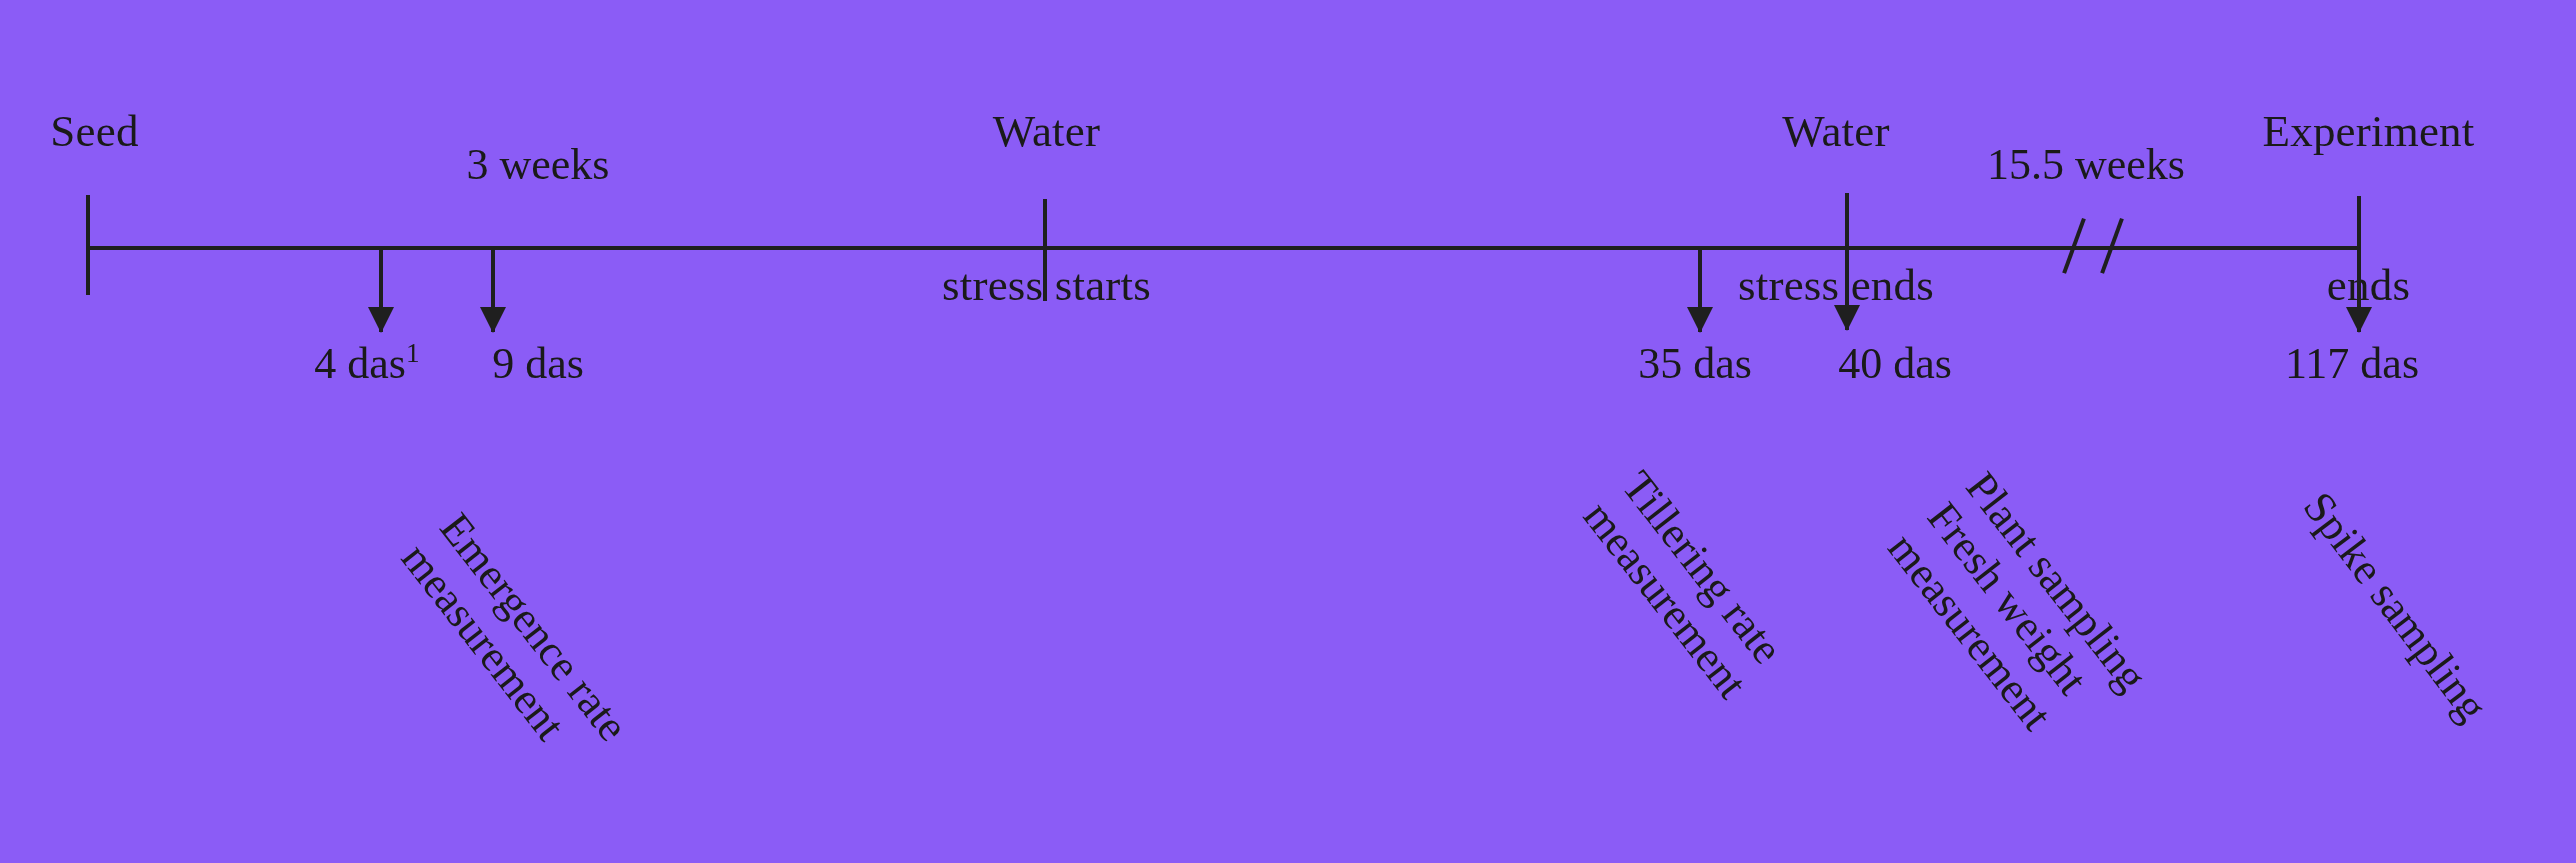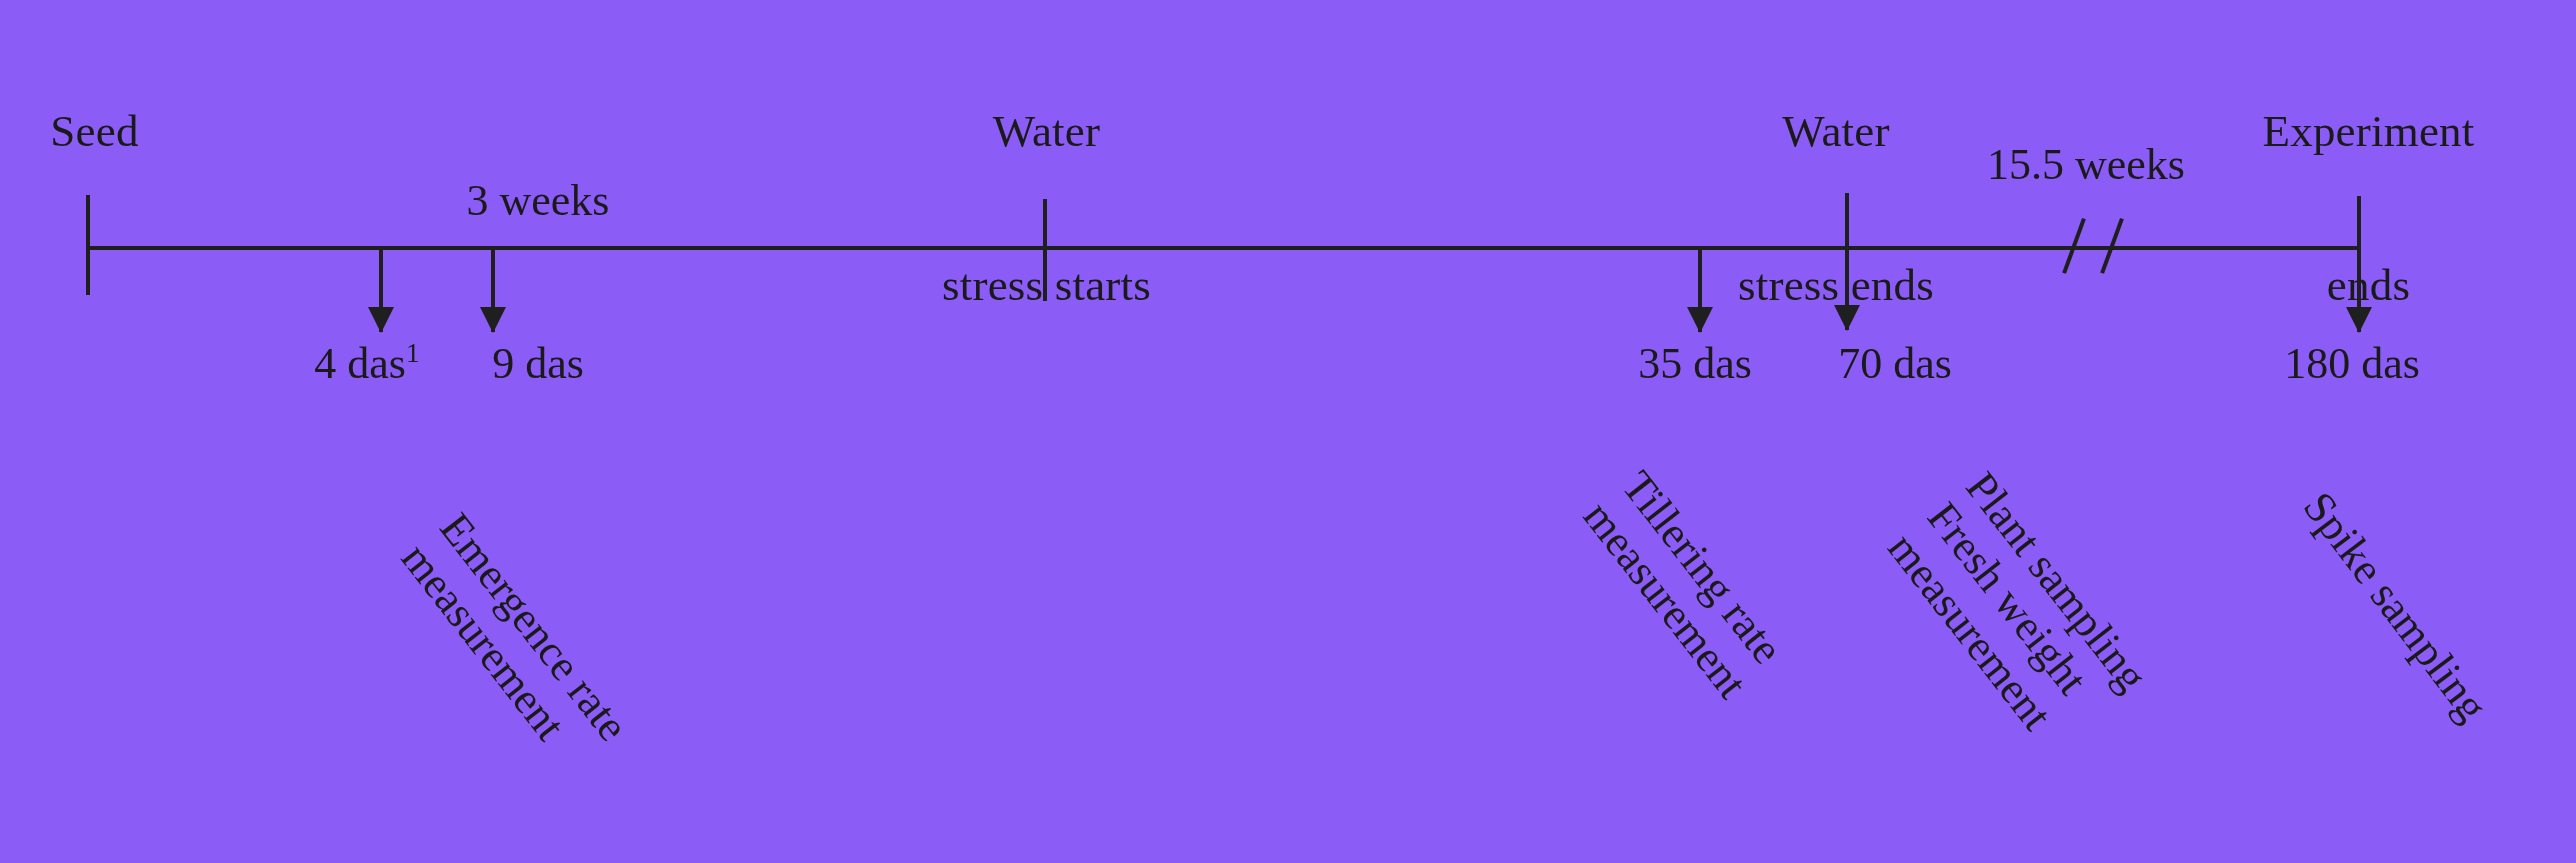--- a/index.html
+++ b/index.html
@@ -111,21 +111,21 @@
   <div class="txt milestone" style="left:1626px;top:3.5px;width:420px;">
     <span class="l">Water</span>
     <span class="l">stress ends</span>
   </div>
 
   <div class="txt milestone" style="left:2141px;top:3.5px;width:455px;">
     <span class="l">Experiment</span>
     <span class="l">ends</span>
   </div>
 
-  <div class="txt duration" style="left:328px;top:140px;width:420px;margin-top:36px;">3 weeks</div>
+  <div class="txt duration" style="left:328px;top:140px;width:420px;">3 weeks</div>
 
 
   <div class="txt duration" style="left:1876px;top:140px;width:420px;">15.5 weeks</div>
 
   <div class="arrow" style="left:379px;top:247px;height:85px;">
     <span class="head"></span>
   </div>
   <div class="arrow" style="left:491px;top:247px;height:85px;">
     <span class="head"></span>
   </div>
@@ -148,25 +148,25 @@
 
   <div class="txt daslabel" style="left:363px;top:339px;width:350px;">
     <span>9 das</span>
   </div>
 
   <div class="txt daslabel" style="left:1520px;top:339px;width:350px;">
     <span>35 das</span>
   </div>
 
   <div class="txt daslabel" style="left:1720px;top:339px;width:350px;">
-    <span>70 das</span>
+    <span>40 das</span>
   </div>
 
   <div class="txt daslabel" style="left:2177px;top:339px;width:350px;">
-    <span>180 das</span>
+    <span>117 das</span>
   </div>
 
   <div class="rot" style="left:469px;top:504px;transform:rotate(52deg);">
     <span class="l">Emergence rate</span>
     <span class="l">measurement</span>
   </div>
 
   <div class="rot" style="left:1651px;top:462px;transform:rotate(52deg);">
     <span class="l">Tillering rate</span>
     <span class="l">measurement</span>

